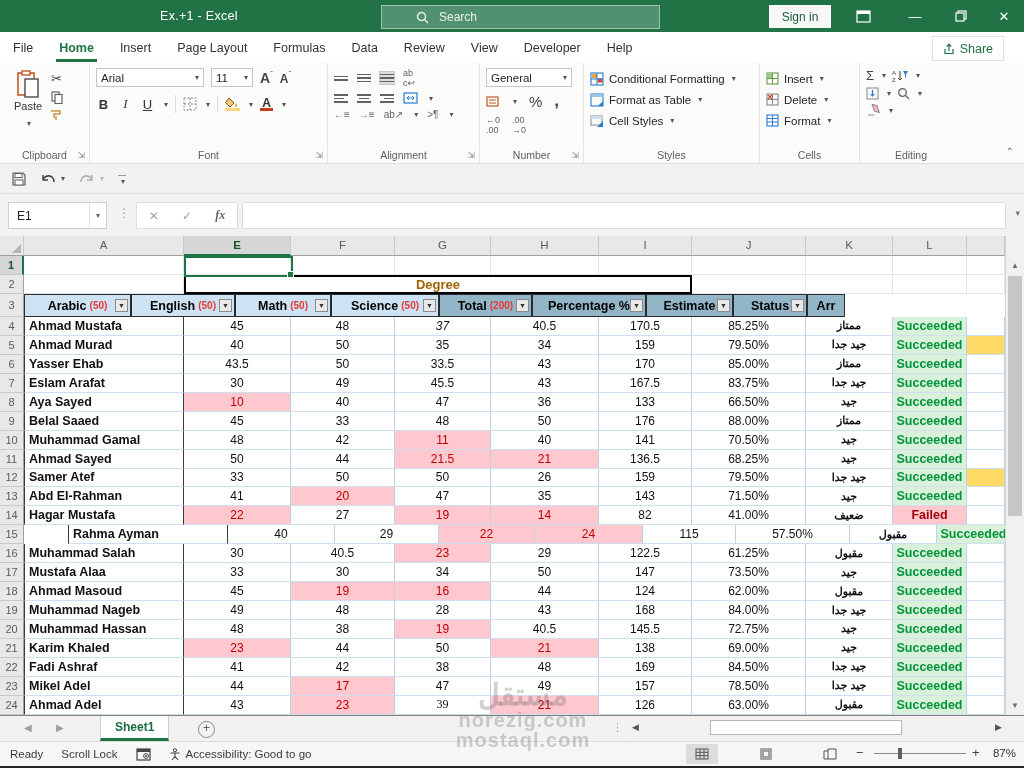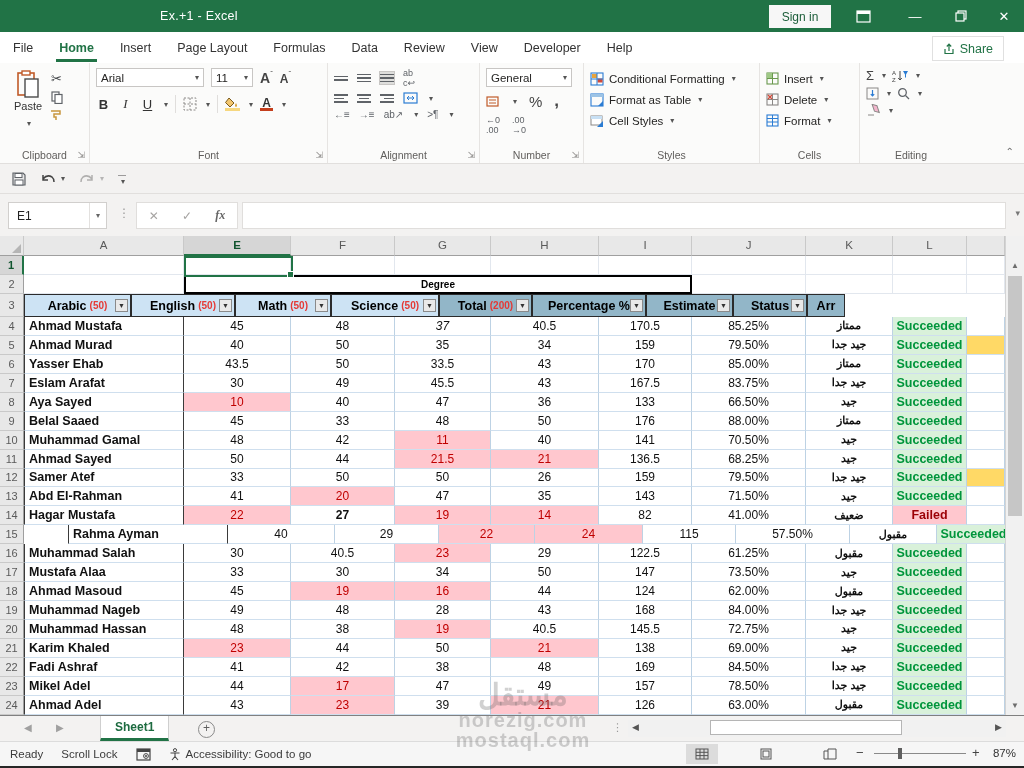--- a/index.html
+++ b/index.html
@@ -78,21 +78,21 @@
   .cell.est{font-size:11px;font-weight:bold;}
   .cell.good{background:#d9f1da;color:#00953b;font-weight:bold;font-size:12.5px;}
   .cell.bad{background:#ffc7ce;color:#9c0006;font-weight:bold;font-size:12.5px;}
   .cell.orange{background:#ffd966;}
   .h3{box-sizing:border-box;display:flex;align-items:center;justify-content:center;font-weight:bold;font-size:12.5px;color:#000;
     border:1px solid #2b2b2b;position:relative;}
   .h3 .sub{color:#e53935;font-weight:bold;font-size:10px;margin-left:3px;}
   .h3.light{background:#cde3f4;} .h3.dark{background:#92b6c8;}
   .filter{position:absolute;right:2px;top:50%;margin-top:-7px;width:13px;height:13px;background:#e9e9e9;border:1px solid #8a8a8a;
     font-size:7px;color:#333;display:flex;align-items:center;justify-content:center;box-sizing:border-box;}
-  .degree{box-sizing:border-box;border:2px solid #000;font-weight:bold;font-size:10px;color:#000000;
+  .degree{box-sizing:border-box;border:2px solid #000;font-weight:bold;font-size:13px;color:#a16207;
     display:flex;align-items:center;justify-content:center;background:#fff;}
   .selbox{position:absolute;border:2px solid #217346;background:transparent;}
   .selbox .handle{position:absolute;right:-3px;bottom:-3px;width:5px;height:5px;background:#217346;border:1px solid #fff;}
   
   .vsb{position:absolute;top:236px;right:0;width:19px;height:479px;background:#f1f1f1;border-left:1px solid #d4d4d4;box-sizing:border-box;}
   .vsb .btn{position:absolute;left:0;width:18px;height:17px;color:#6d6d6d;font-size:8px;display:flex;align-items:center;justify-content:center;}
   .vsb .thumb{position:absolute;left:2px;width:14px;background:#c6c6c6;}
   
   .tabbar{position:absolute;top:715px;left:0;width:1024px;height:26px;background:#f3f2f1;border-top:1px solid #808080;box-sizing:border-box;}
   .navarr{position:absolute;top:6px;color:#a0a0a0;font-size:10px;}
@@ -121,20 +121,29 @@
   .watermark .wm2{font-size:20px;font-weight:bold;letter-spacing:1px;}
   svg{display:block;}
 </style>
 </head>
 <body>
 
 <div class="app">
 
   <div class="titlebar">
     <div class="wtitle">Ex.+1  -  Excel</div>
+    <div class="searchbox">
+      <span class="mag">
+        <svg width="13" height="13" viewBox="0 0 13 13">
+            <circle cx="5.5" cy="5.5" r="4" fill="none" stroke="#eaf2ec" stroke-width="1.4"></circle>
+            <line x1="8.5" y1="8.5" x2="12" y2="12" stroke="#eaf2ec" stroke-width="1.4"></line>
+          </svg>
+      </span>
+      <span>Search</span>
+    </div>
     <div class="signin">Sign in</div>
     <div class="winbtn" style="left:840px;">
       <svg width="15" height="13" viewBox="0 0 15 13">
           <rect x="1" y="1" width="13" height="11" fill="none" stroke="#fff" stroke-width="1.2"></rect>
           <rect x="1" y="1" width="13" height="3" fill="#fff"></rect>
           <path d="M7.5 10 L7.5 6 M5.7 7.6 L7.5 5.8 L9.3 7.6" stroke="#217346" stroke-width="1.1" fill="none"></path>
         </svg>
     </div>
     <div class="winbtn" style="left:892px;">—</div>
     <div class="winbtn" style="left:938px;">
@@ -707,21 +716,21 @@
         <div class="cell tb bold" style="flex: 0 0 93px;">143</div>
         <div class="cell tb bold" style="flex: 0 0 114px;">71.50%</div>
         <div class="cell tb est" style="flex: 0 0 87px;">جيد</div>
         <div class="cell tb good" style="flex: 0 0 74px;">Succeeded</div>
         <div class="cell tb" style="flex: 0 0 38px;"></div>
       </div>
       <div class="grow" style="height: 18.95px;">
         <div class="rh" style="width: 24px; flex: 0 0 24px;">14</div>
         <div class="cell namec" style="flex: 0 0 160px;">Hagar Mustafa</div>
         <div class="cell tb low" style="flex: 0 0 107px;">22</div>
-        <div class="cell tb" style="flex: 0 0 104px; font-weight: bold;">27</div>
+        <div class="cell tb" style="flex: 0 0 104px;">27</div>
         <div class="cell tb low" style="flex: 0 0 96px;">19</div>
         <div class="cell tb low" style="flex: 0 0 108px;">14</div>
         <div class="cell tb bold" style="flex: 0 0 93px;">82</div>
         <div class="cell tb bold" style="flex: 0 0 114px;">41.00%</div>
         <div class="cell tb est" style="flex: 0 0 87px;">ضعيف</div>
         <div class="cell tb bad" style="flex: 0 0 74px;">Failed</div>
         <div class="cell tb" style="flex: 0 0 38px;"></div>
       </div>
       <div class="grow" style="height: 18.95px;">
         <div class="rh" style="width: 24px; flex: 0 0 24px;">15</div>
@@ -838,21 +847,21 @@
         <div class="cell tb bold" style="flex: 0 0 114px;">78.50%</div>
         <div class="cell tb est" style="flex: 0 0 87px;">جيد جدا</div>
         <div class="cell tb good" style="flex: 0 0 74px;">Succeeded</div>
         <div class="cell tb" style="flex: 0 0 38px;"></div>
       </div>
       <div class="grow" style="height: 18.95px;">
         <div class="rh" style="width: 24px; flex: 0 0 24px;">24</div>
         <div class="cell namec" style="flex: 0 0 160px;">Ahmad Adel</div>
         <div class="cell tb" style="flex: 0 0 107px;">43</div>
         <div class="cell tb low" style="flex: 0 0 104px;">23</div>
-        <div class="cell tb" style="flex: 0 0 96px;">39</div>
+        <div class="cell tb" style="flex: 0 0 96px; font-family: Liberation Serif, serif;">39</div>
         <div class="cell tb low" style="flex: 0 0 108px;">21</div>
         <div class="cell tb bold" style="flex: 0 0 93px;">126</div>
         <div class="cell tb bold" style="flex: 0 0 114px;">63.00%</div>
         <div class="cell tb est" style="flex: 0 0 87px;">مقبول</div>
         <div class="cell tb good" style="flex: 0 0 74px;">Succeeded</div>
         <div class="cell tb" style="flex: 0 0 38px;"></div>
       </div>
     </div>
 
   <div class="vsb">

